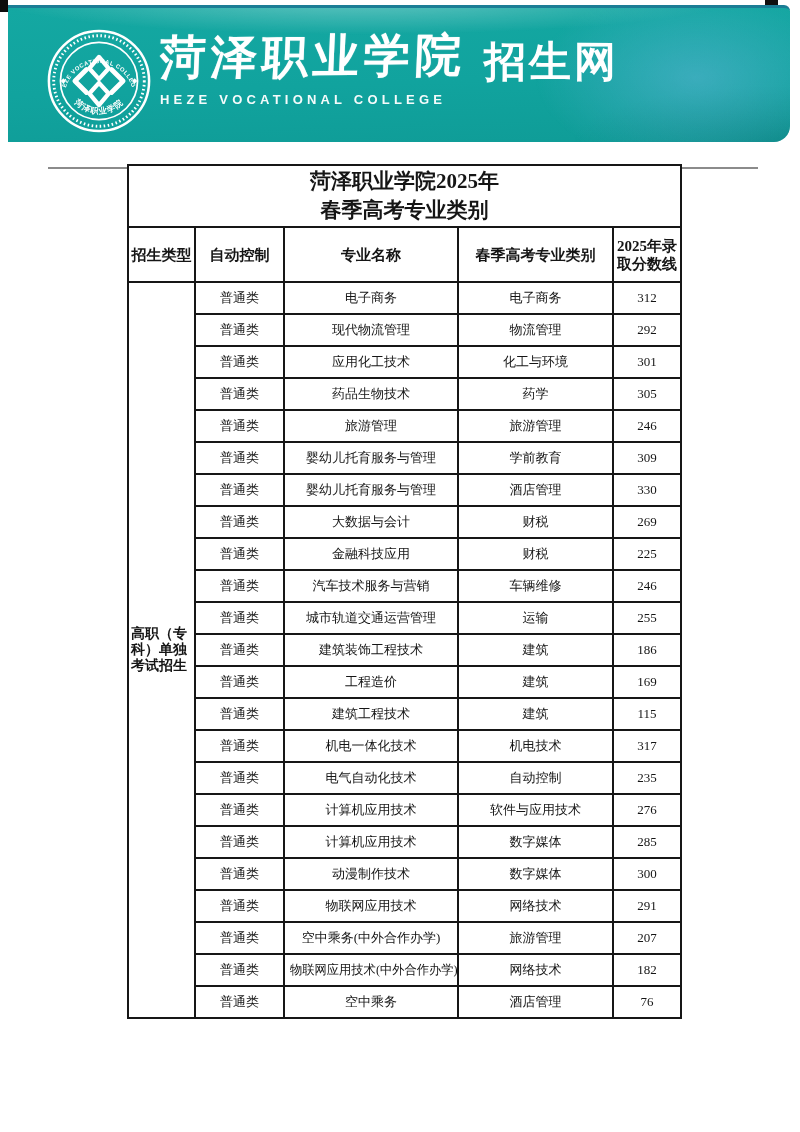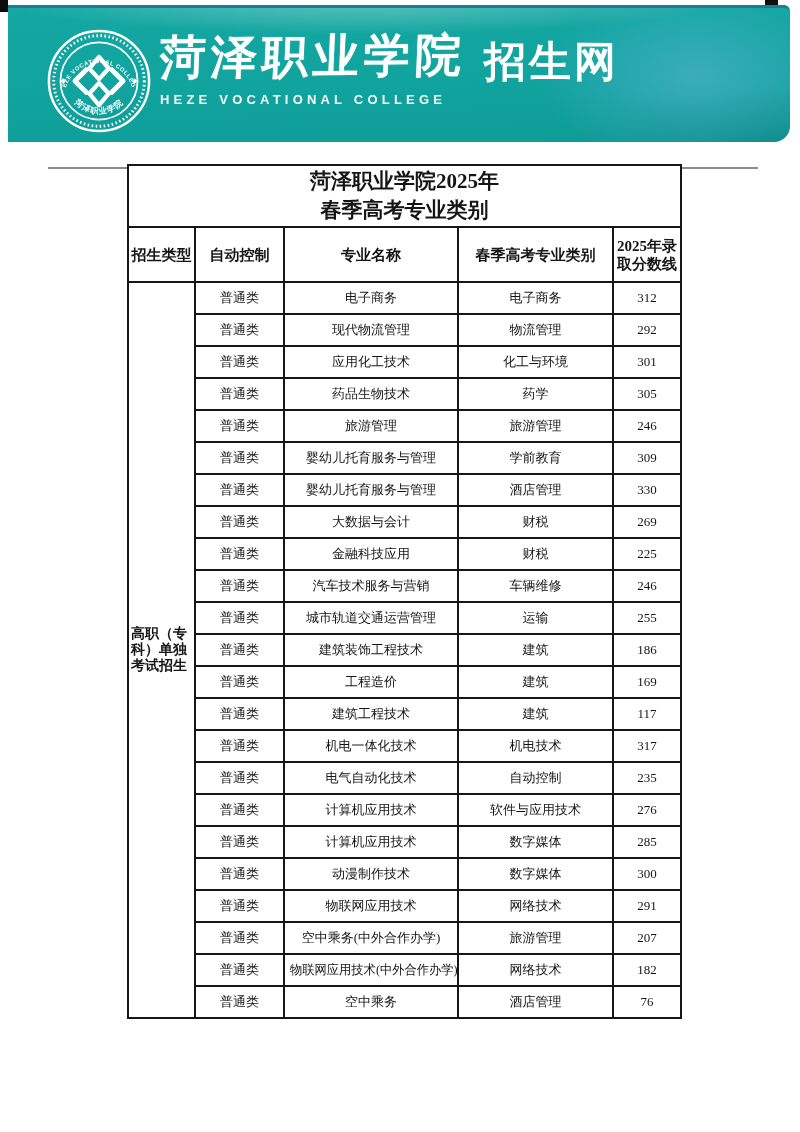--- a/index.html
+++ b/index.html
@@ -197,21 +197,21 @@
         <tr>
     <td><span class="cell-text c-cat">普通类</span></td>
     <td><span class="cell-text c-major">工程造价</span></td>
     <td><span class="cell-text c-exam">建筑</span></td>
     <td><span class="cell-text c-score">169</span></td>
   </tr>
         <tr>
     <td><span class="cell-text c-cat">普通类</span></td>
     <td><span class="cell-text c-major">建筑工程技术</span></td>
     <td><span class="cell-text c-exam">建筑</span></td>
-    <td><span class="cell-text c-score">117</span></td>
+    <td><span class="cell-text c-score">115</span></td>
   </tr>
         <tr>
     <td><span class="cell-text c-cat">普通类</span></td>
     <td><span class="cell-text c-major">机电一体化技术</span></td>
     <td><span class="cell-text c-exam">机电技术</span></td>
     <td><span class="cell-text c-score">317</span></td>
   </tr>
         <tr>
     <td><span class="cell-text c-cat">普通类</span></td>
     <td><span class="cell-text c-major">电气自动化技术</span></td>

